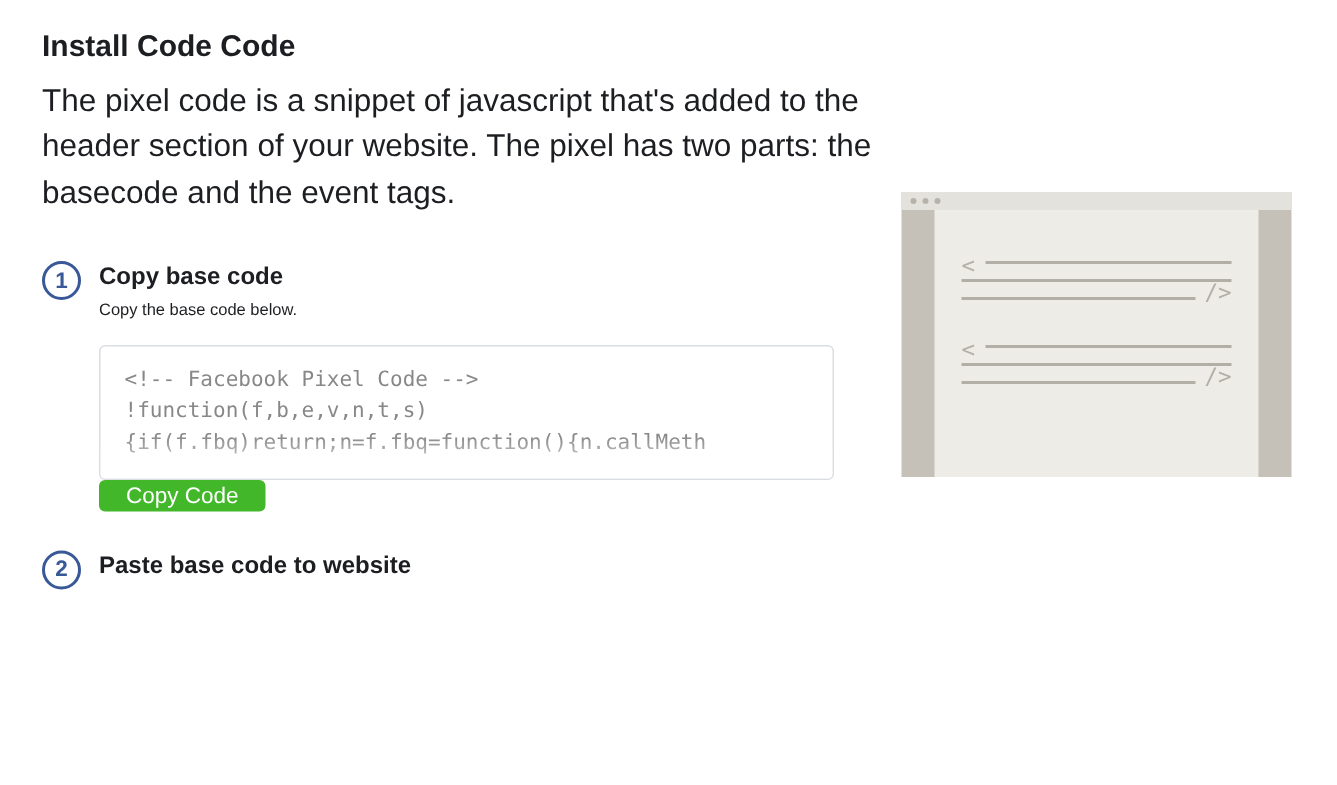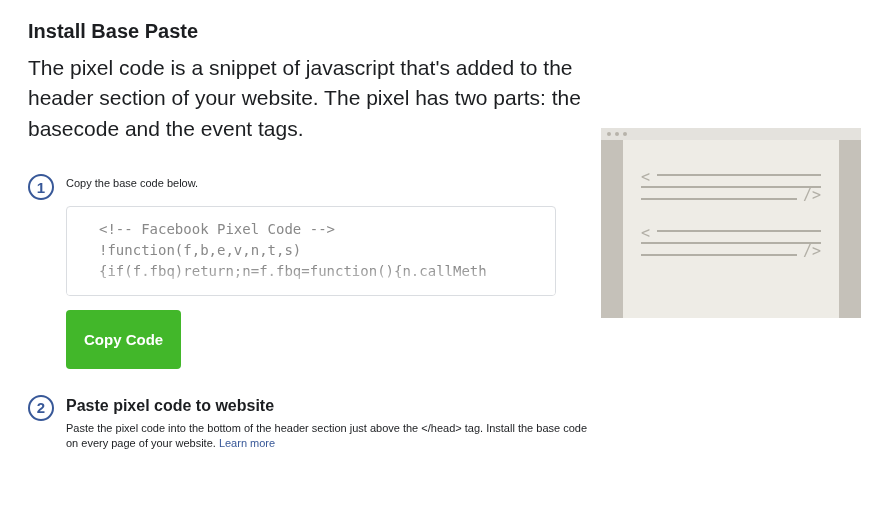--- a/index.html
+++ b/index.html
@@ -5,68 +5,66 @@
   *{box-sizing:border-box;margin:0;padding:0}
   html,body{width:891px;height:523px;font-family:Helvetica,Arial,sans-serif;color:#1c1e21;background:#fff}
   .wrap{padding:20px 28px 20px 28px;position:relative}
   h1{font-size:20px;font-weight:700;margin-bottom:10px}
   .intro{font-size:21px;line-height:1.45;max-width:600px;color:#1c1e21;margin-bottom:32px}
   .step{display:flex;align-items:flex-start;margin-bottom:28px;max-width:560px}
   .num{flex:0 0 auto;width:26px;height:26px;border:2px solid #385898;border-radius:50%;display:flex;align-items:center;justify-content:center;font-weight:700;font-size:15px;color:#385898;margin-right:12px;margin-top:-2px}
   .step-body{flex:1}
   .step-title{font-size:16px;font-weight:700;margin-bottom:6px}
   .step-desc{font-size:11px;line-height:1.4;color:#1c1e21}
-  .codebox{margin-top:14px;border:1px solid #dadde1;border-radius:4px;padding:12px 32px 6px;font-family:Menlo,Consolas,monospace;font-size:14px;color:#888;width:490px;height:90px;overflow:hidden;position:relative;line-height:1.5}
+  .codebox{margin-top:14px;border:1px solid #dadde1;border-radius:4px;padding:12px 16px 6px;font-family:Menlo,Consolas,monospace;font-size:14px;color:#888;width:490px;height:90px;overflow:hidden;position:relative;line-height:1.5}
   .codeline{white-space:pre}
   .fade{position:absolute;left:0;right:0;bottom:0;height:28px;background:linear-gradient(rgba(255,255,255,0),#fff)}
-  .copybtn{margin-top:14px;background:#42b72a;color:#fff;border:none;border-radius:4px;padding:21px 18px;font-size:15px;font-weight:700;cursor:pointer}
+  .copybtn{background:#42b72a;color:#fff;border:none;border-radius:4px;padding:2px 18px;font-size:15px;font-weight:400;cursor:pointer}
   a.learn{color:#385898;text-decoration:none;font-weight:500}
   
   .illus{position:absolute;top:128px;right:30px;width:260px;height:190px;background:#c5c1b9}
   .illus .bar{position:absolute;top:0;left:0;right:0;height:12px;background:#e4e2dd;display:flex;align-items:center;padding-left:6px;gap:4px}
   .illus .bar span{width:4px;height:4px;background:#b7b3aa;border-radius:50%;display:block}
   .illus .page{position:absolute;top:12px;left:22px;right:22px;bottom:0;background:#eeece6;padding:20px 18px}
   .illus .row{height:28px;position:relative;margin-top:10px}
   .illus .row .ang{position:absolute;font-family:Menlo,monospace;font-size:15px;color:#b2afa6}
   .illus .row .ang.open{left:0;top:-2px}
   .illus .row .ang.close{right:0;bottom:-6px}
   .illus .row .l{position:absolute;height:2px;background:#b2afa6}
   .illus .row .l1{top:4px;left:16px;right:0}
   .illus .row .l2{top:16px;left:0;right:0}
   .illus .row .l3{top:28px;left:0;right:24px}
   .illus .block2{margin-top:28px}
 </style>
 </head>
 <body>
 
 <div class="wrap">
-  <h1>Install Base Paste</h1>
+  <h1>Install Code Code</h1>
   <p class="intro">The pixel code is a snippet of javascript that's added to the header section of your website. The pixel has two parts: the basecode and the event tags.</p>
 
   <div class="step">
     <div class="num">1</div>
     <div class="step-body">
+      <div class="step-title">Copy base code</div>
       <div class="step-desc">Copy the base code below.</div>
       <div class="codebox">
         <div class="codeline">&lt;!-- Facebook Pixel Code --&gt;</div>
         <div class="codeline">!function(f,b,e,v,n,t,s)</div>
         <div class="codeline">{if(f.fbq)return;n=f.fbq=function(){n.callMeth</div>
         <div class="fade"></div>
       </div>
       <button class="copybtn">Copy Code</button>
     </div>
   </div>
 
   <div class="step">
     <div class="num">2</div>
     <div class="step-body">
-      <div class="step-title">Paste pixel code to website</div>
-      <div class="step-desc">
-        <span>Paste the pixel code into the bottom of the header section just above the </span><span>&lt;/head&gt;</span><span> tag. Install the base code on every page of your website. </span><a href="#" class="learn">Learn more</a>
-      </div>
+      <div class="step-title">Paste base code to website</div>
     </div>
   </div>
 
   <div class="illus">
     <div class="bar">
         <span></span>
         <span></span>
         <span></span>
       </div>
     <div class="page">

